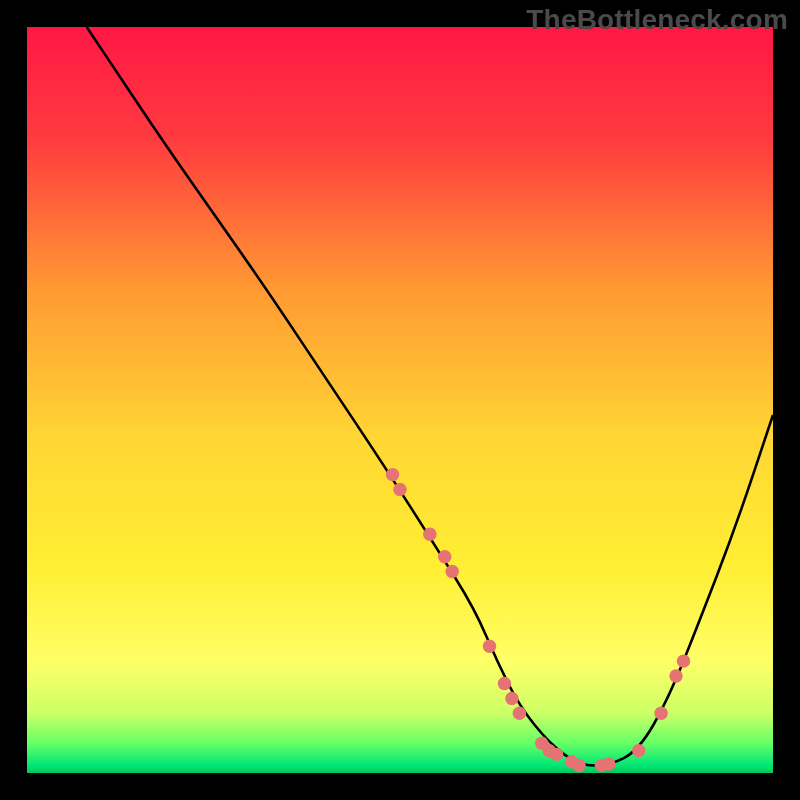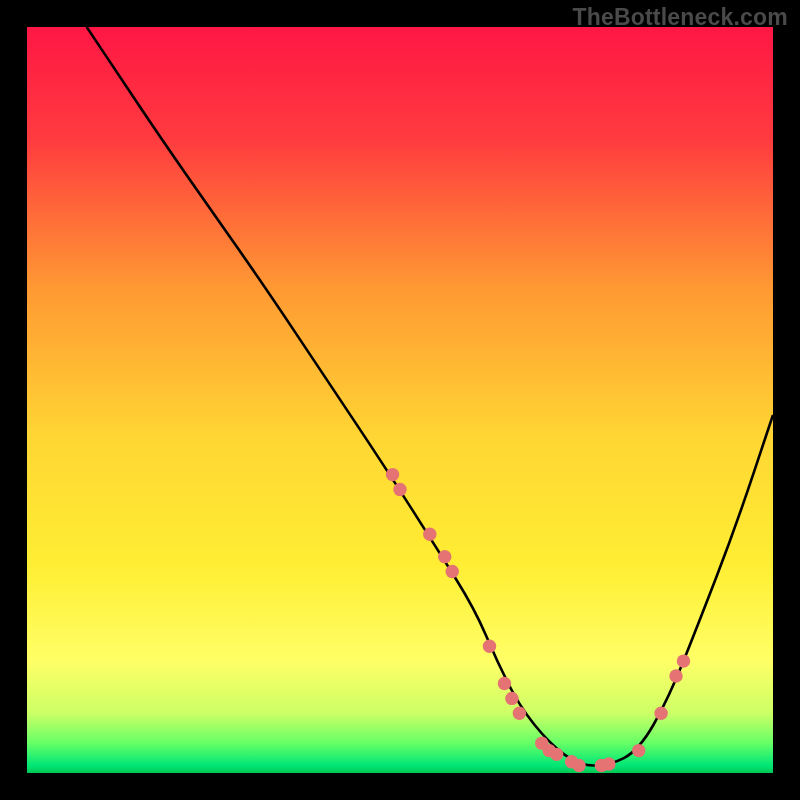--- a/index.html
+++ b/index.html
@@ -15,21 +15,21 @@
     position: relative;
     width: 800px;
     height: 800px;
     background: #000;
   }
   .watermark {
     position: absolute;
     top: 4px;
     right: 12px;
     color: #4a4a4a;
-    font-size: 23px;
+    font-size: 28px;
     font-weight: bold;
     letter-spacing: 0.2px;
     z-index: 10;
   }
   .plot-area {
     position: absolute;
     left: 27px;
     top: 27px;
     width: 746px;
     height: 746px;

